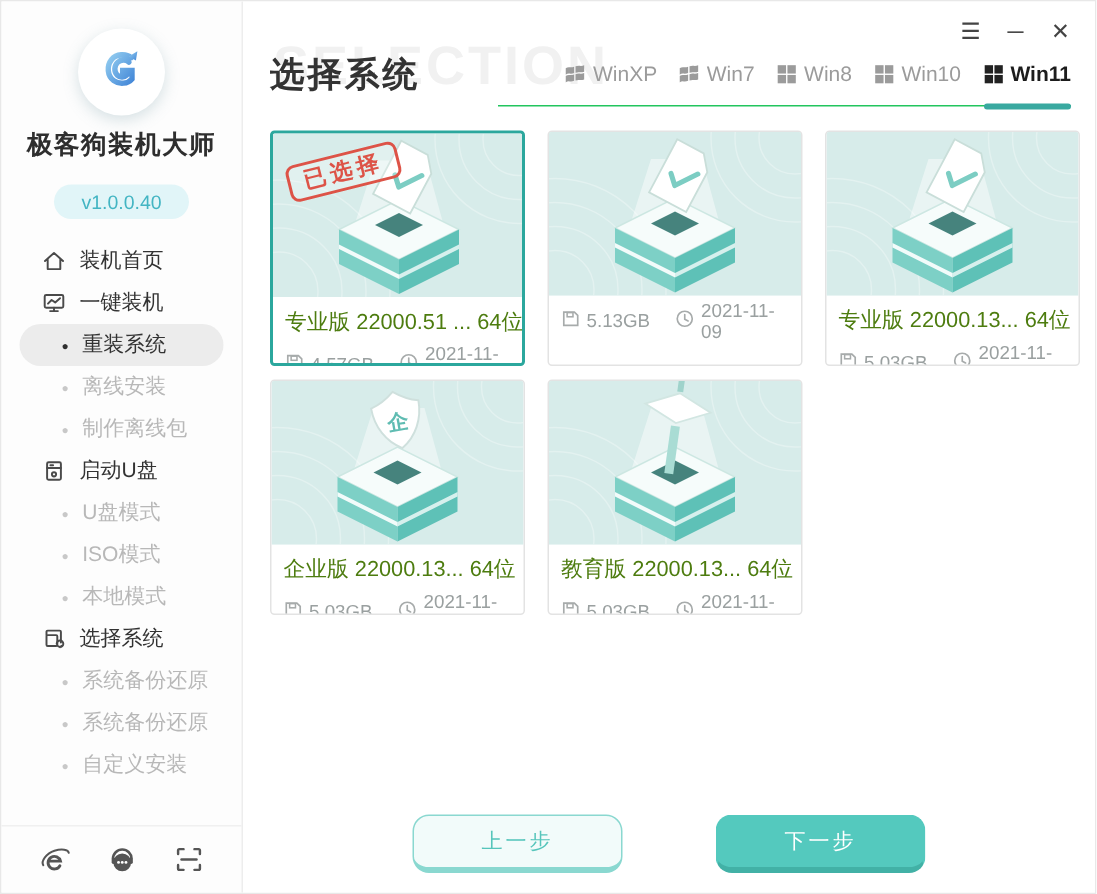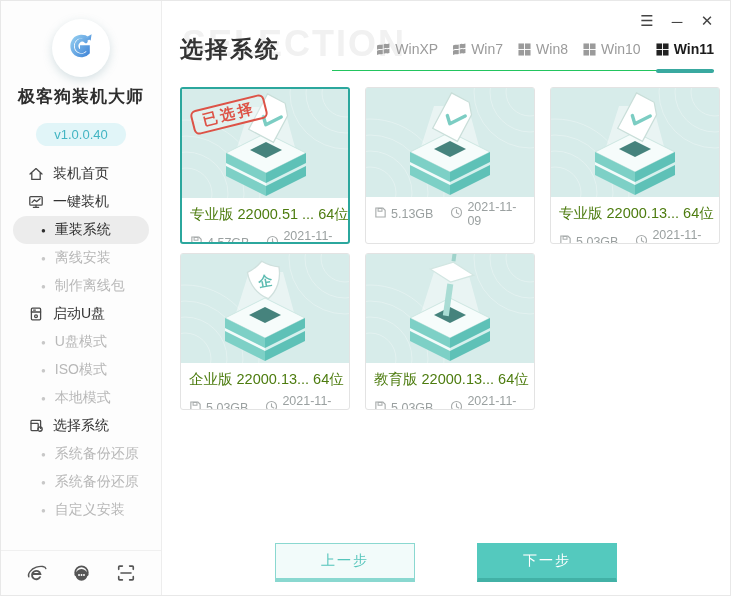--- a/index.html
+++ b/index.html
@@ -43,21 +43,21 @@
   .card-img{height:109px;background:#d7ecea;position:relative;overflow:hidden;}
   .card-title{font-size:14.5px;color:#4d7c0f;padding:7px 8px 2px;white-space:nowrap;}
   .card-meta{display:flex;align-items:center;gap:17px;padding:3px 8px;font-size:12.5px;color:#9aa0a0;}
   .meta-item{display:flex;align-items:center;gap:4px;}
   .stamp{position:absolute;top:13px;left:9px;transform:rotate(-14deg);color:#dd5347;border:2px solid #dd5347;border-radius:6px;font-size:15px;font-weight:bold;padding:1px 9px;letter-spacing:3px;background:rgba(255,255,255,.25);z-index:2;}
   .art-group{display:none;}
   .art-group.show{display:block;}
 
   
   .footer-btns{position:absolute;bottom:13px;left:0;right:0;display:flex;justify-content:center;gap:22px;}
-  .btn{width:138px;height:34px;font-size:14px;display:flex;align-items:center;justify-content:center;border-radius:0;cursor:pointer;box-sizing:content-box;letter-spacing:2px;}
+  .btn{width:138px;height:34px;font-size:14px;display:flex;align-items:center;justify-content:center;border-radius:11px;cursor:pointer;box-sizing:content-box;letter-spacing:2px;}
   .btn-prev{background:#f2fbfa;border:1px solid #8ad8d0;border-bottom:4px solid #8ad8d0;color:#56c5bb;}
   .btn-next{background:#54c9be;border:1px solid #54c9be;border-bottom:4px solid #42b1a6;color:#fff;margin-left:40px;}
 </style>
 </head>
 <body>
 
 <div class="window">
 
   <div class="sidebar">
     <div class="logo-wrap">

